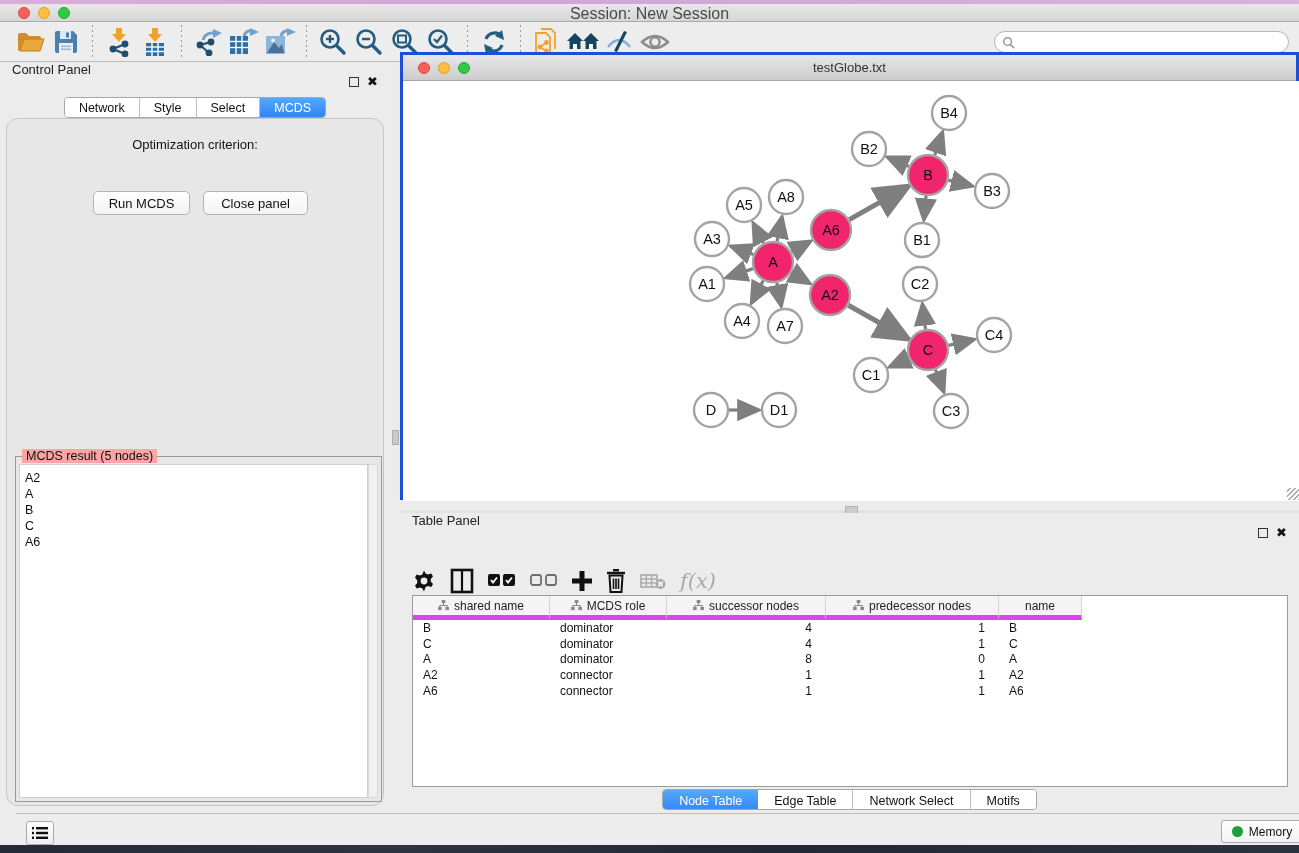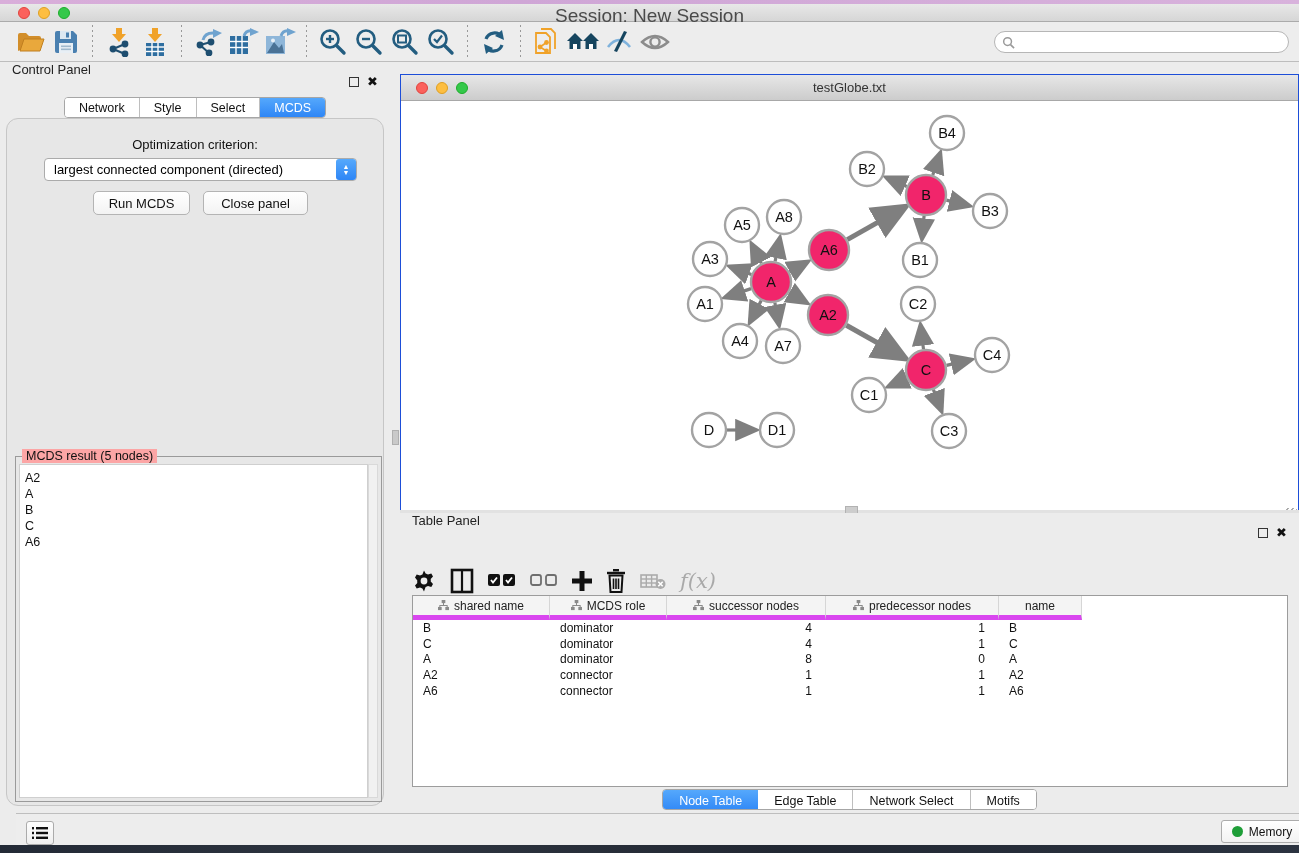--- a/index.html
+++ b/index.html
@@ -10,21 +10,21 @@
   
   .titlebar { left:0; top:0; width:1299px; height:22px;
     background:linear-gradient(#ECECEC,#D6D6D6); border-bottom:1px solid #ABABAB; }
   .wallpaper-strip { left:0; top:0; width:1299px; height:4px;
     background:linear-gradient(90deg,#D9AEDA,#CFA6D6 40%,#D8B2DC); }
   .tl { width:12px; height:12px; border-radius:50%; display:inline-block; }
   .tl-red { background:#FB615C; border:1px solid #E1443E; }
   .tl-yellow { background:#FDBE41; border:1px solid #DFA023; }
   .tl-green { background:#34C84A; border:1px solid #1DAD2B; }
   .traffic { left:18px; top:7px; display:flex; gap:8px; }
-  .win-title { left:0; top:5px; width:1299px; text-align:center; font-size:19px; color:#4a4a4a; }
+  .win-title { left:0; top:5px; width:1299px; text-align:center; font-size:16px; color:#4a4a4a; }
 
   
   .toolbar { left:0; top:22px; width:1299px; height:40px; background:#EDEDED;
     border-bottom:1px solid #BDBDBD; display:flex; align-items:center; padding-left:12px; }
   .tbtn { width:36px; height:34px; display:flex; align-items:center; justify-content:center; }
   .tsep { width:1px; height:34px; margin:0 8px;
     background:repeating-linear-gradient(#999 0 2px, transparent 2px 5px); }
   .searchbox { position:absolute; right:10px; top:31px; width:295px; height:22px;
     background:#fff; border:1px solid #B6B6B6; border-radius:12px; display:flex; align-items:center; padding-left:7px; }
   .searchbox input { border:none; outline:none; flex:1; font-size:12px; background:transparent; padding-left:5px; }
@@ -53,21 +53,21 @@
   .cp-btn { position:absolute; top:72px; height:24px; background:linear-gradient(#FFFFFF,#F3F3F3);
     border:1px solid #B4B4B4; border-radius:5px; font-size:13px; color:#111;
     display:flex; align-items:center; justify-content:center; }
   .groupbox { position:absolute; left:8px; top:337px; width:367px; height:346px; border:1px solid #9A9A9A; }
   .groupbox-label { position:absolute; left:6px; top:-8px; background:#fca5a5; padding:0 4px; font-size:12.5px; color:#111; }
   .mcds-list { position:absolute; left:3px; top:7px; right:13px; bottom:3px; background:#fff;
     border:1px solid #CFCFCF; padding:5px 0 0 5px; font-size:12.5px; line-height:16px; color:#111; }
   .mcds-scroll { position:absolute; top:7px; right:3px; bottom:3px; width:10px; background:#F1F1F1; border:1px solid #D9D9D9; }
 
   
-  .net-window { left:400px; top:74px; width:899px; height:448px; border:1px solid #1d4ed8; background:#c2410c; }
+  .net-window { left:400px; top:52px; width:899px; height:448px; border:3px solid #1d4ed8; background:#c2410c; }
   .net-titlebar { height:26px; background:linear-gradient(#E7E7E7,#CCCCCC); border-bottom:1px solid #A8A8A8;
     display:flex; align-items:center; position:relative; }
   .net-traffic { position:absolute; left:15px; top:7px; display:flex; gap:8px; }
   .net-title { width:100%; text-align:center; font-size:13px; color:#333; }
   .net-canvas { position:relative; width:897px; height:420px; background:#fff; }
   .resize-corner { position:absolute; right:1px; bottom:1px; width:12px; height:12px;
     background:repeating-linear-gradient(135deg, transparent 0 2px, #ABABAB 2px 3.5px); }
   .v-grip { left:392px; top:430px; width:7px; height:15px; background:#C9C9C9; border:1px solid #AFAFAF; }
 
   
@@ -276,27 +276,20 @@
   <div class="seg-row">
     <div class="seg-group">
       <div class="seg">Network</div>
       <div class="seg">Style</div>
       <div class="seg">Select</div>
       <div class="seg active">MCDS</div>
     </div>
   </div>
   <div class="cp-content">
     <div class="opt-label">Optimization criterion:</div>
-    <div class="dropdown">
-      <span class="val">largest connected component (directed)</span>
-      <span class="dd-stepper">
-          <span>▲</span>
-          <span>▼</span>
-        </span>
-    </div>
     <div class="cp-btn" style="left:86px; width:97px;">Run MCDS</div>
     <div class="cp-btn" style="left:196px; width:105px;">Close panel</div>
     <div class="groupbox">
       <div class="groupbox-label">MCDS result (5 nodes)</div>
       <div class="mcds-list">
           <div>A2</div>
           <div>A</div>
           <div>B</div>
           <div>C</div>
           <div>A6</div>

